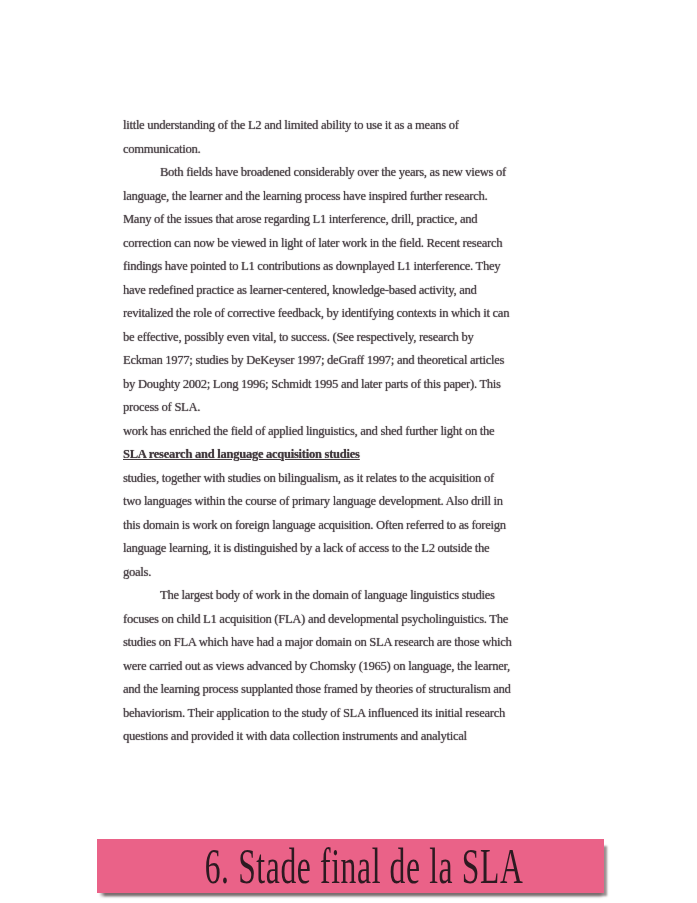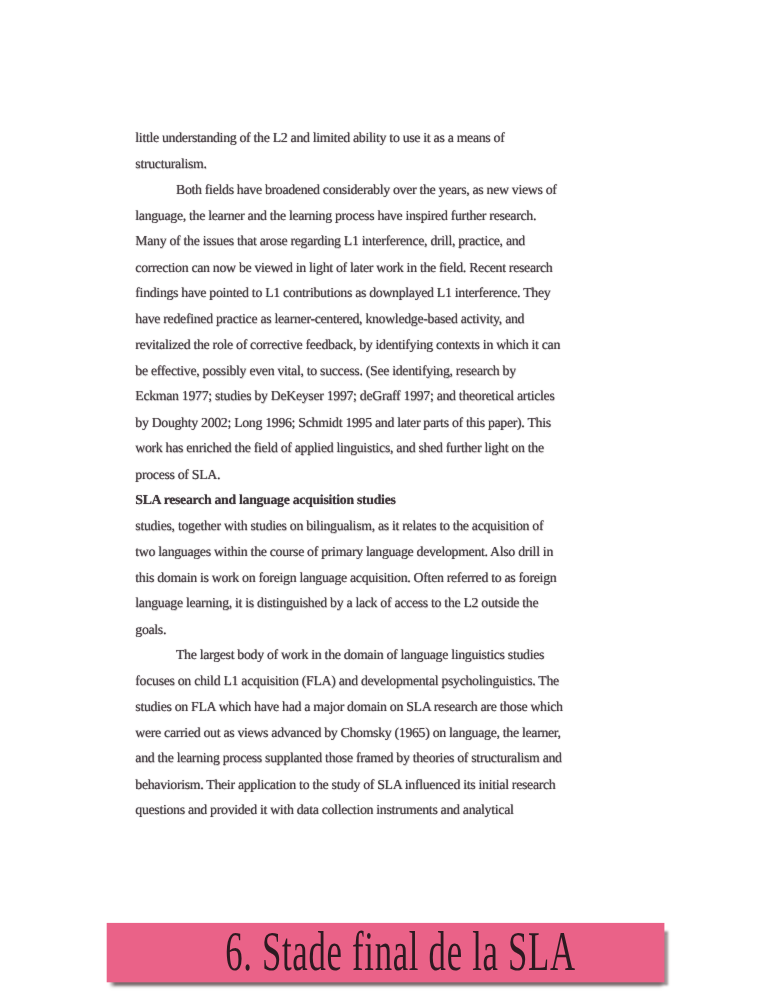--- a/index.html
+++ b/index.html
@@ -31,20 +31,21 @@
     color: var(--body-ink, #4e474b);
     text-shadow: 0 0 1px rgba(94, 84, 88, 0.75), 0.4px 0.4px 0.8px rgba(110, 100, 104, 0.45);
   }
   .line.indent {
     text-indent: 37px;
   }
   .line.bold {
     font-weight: bold;
     color: var(--heading-ink, #423a3e);
     text-shadow: 0 0 1px rgba(70, 60, 64, 0.8);
+    text-decoration: underline;
   }
   .chapter-banner {
     position: absolute;
     left: 97px;
     top: 839px;
     width: 507px;
     height: 54px;
     background: var(--banner-bg, #ea6288);
     box-shadow: 5px 5px 2px -2px rgba(100, 85, 86, 0.65),
                 1px 6px 3px -3px rgba(80, 66, 68, 0.55);
@@ -68,33 +69,33 @@
     letter-spacing: 1px;
   }
 </style>
 </head>
 <body>
 
 <div class="page">
 
   <div class="page-text">
       <div class="line">little understanding of the L2 and limited ability to use it as a means of</div>
-      <div class="line">structuralism.</div>
+      <div class="line">communication.</div>
       <div class="line indent">Both fields have broadened considerably over the years, as new views of</div>
       <div class="line">language, the learner and the learning process have inspired further research.</div>
       <div class="line">Many of the issues that arose regarding L1 interference, drill, practice, and</div>
       <div class="line">correction can now be viewed in light of later work in the field. Recent research</div>
       <div class="line">findings have pointed to L1 contributions as downplayed L1 interference. They</div>
       <div class="line">have redefined practice as learner-centered, knowledge-based activity, and</div>
       <div class="line">revitalized the role of corrective feedback, by identifying contexts in which it can</div>
-      <div class="line">be effective, possibly even vital, to success. (See identifying, research by</div>
+      <div class="line">be effective, possibly even vital, to success. (See respectively, research by</div>
       <div class="line">Eckman 1977; studies by DeKeyser 1997; deGraff 1997; and theoretical articles</div>
       <div class="line">by Doughty 2002; Long 1996; Schmidt 1995 and later parts of this paper). This</div>
+      <div class="line">process of SLA.</div>
       <div class="line">work has enriched the field of applied linguistics, and shed further light on the</div>
-      <div class="line">process of SLA.</div>
       <div class="line bold">SLA research and language acquisition studies</div>
       <div class="line">studies, together with studies on bilingualism, as it relates to the acquisition of</div>
       <div class="line">two languages within the course of primary language development. Also drill in</div>
       <div class="line">this domain is work on foreign language acquisition. Often referred to as foreign</div>
       <div class="line">language learning, it is distinguished by a lack of access to the L2 outside the</div>
       <div class="line">goals.</div>
       <div class="line indent">The largest body of work in the domain of language linguistics studies</div>
       <div class="line">focuses on child L1 acquisition (FLA) and developmental psycholinguistics. The</div>
       <div class="line">studies on FLA which have had a major domain on SLA research are those which</div>
       <div class="line">were carried out as views advanced by Chomsky (1965) on language, the learner,</div>

